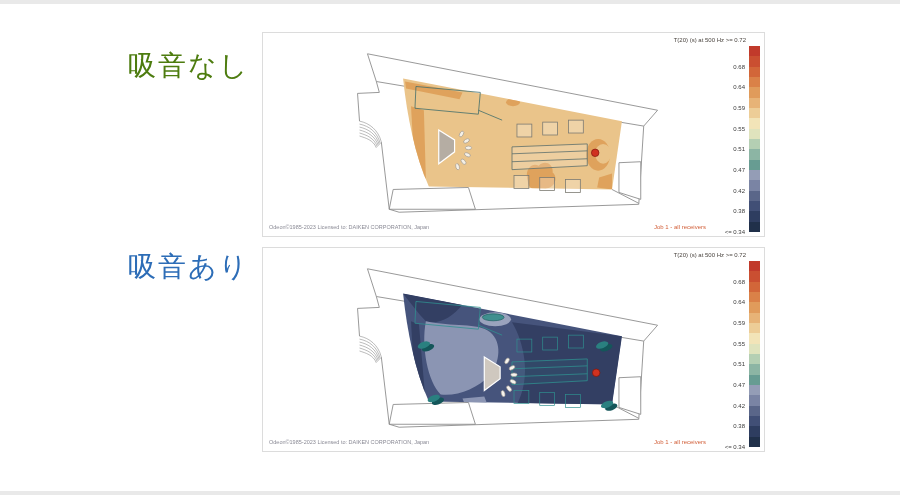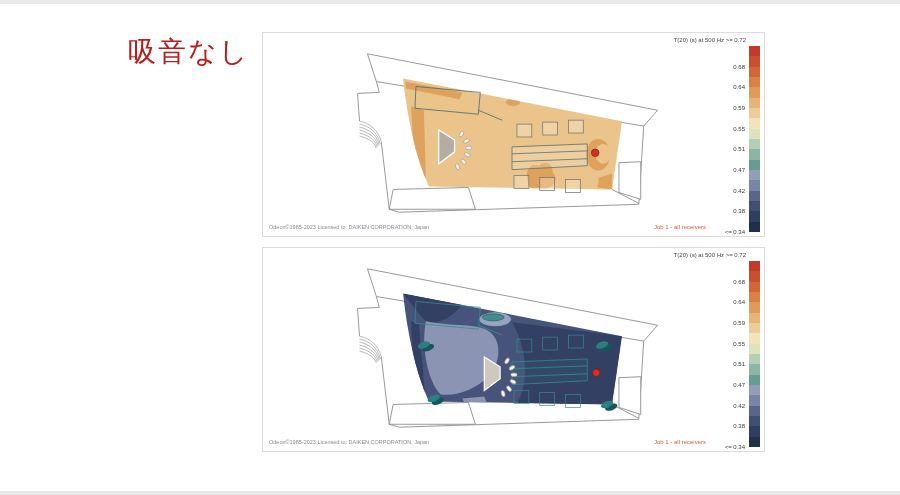--- a/index.html
+++ b/index.html
@@ -21,21 +21,21 @@
   .cb-ticks{position:absolute;right:15px;top:0;height:100%;width:31px;}
   .cb-tick{position:absolute;right:0;transform:translateY(-50%);font-size:6px;color:#3a3a3a;white-space:nowrap;}
 </style>
 </head>
 <body>
 
 <div class="stage">
   <div class="edge-strip top"></div>
   <div class="edge-strip bottom"></div>
 
-  <div class="panel-label" style="top: 33px; color: #b91c1c;">吸音なし</div>
+  <div class="panel-label" style="top: 47px; color: #4d7c0f;">吸音なし</div>
 
   <div class="panel" style="top:32px">
     <svg viewBox="0 0 503 205">
       <defs>
         <clipPath id="roomclipT">
           <path d="M140,46 L361,89 L351,158 L166,155 C152,124 144,84 140,46 Z"></path>
         </clipPath>
       </defs>
 
       <g stroke="#8c8c8c" stroke-width="0.9" fill="none">
@@ -132,20 +132,21 @@
           <div class="cb-tick" style="top: 66.6667%;">0.47</div>
           <div class="cb-tick" style="top: 77.7778%;">0.42</div>
           <div class="cb-tick" style="top: 88.8889%;">0.38</div>
           <div class="cb-tick" style="top: 100%;">&lt;= 0.34</div>
         </div>
       </div>
     <div class="footer-left">Odeon©1985-2023   Licensed to: DAIKEN CORPORATION, Japan</div>
     <div class="footer-right">Job 1 - all receivers</div>
   </div>
 
+  <div class="panel-label" style="top: 248px; color: rgb(45, 109, 183);">吸音あり</div>
 
   <div class="panel" style="top:247px">
     <svg viewBox="0 0 503 205">
       <defs>
         <clipPath id="roomclipB">
           <path d="M140,46 L361,89 L351,158 L166,155 C152,124 144,84 140,46 Z"></path>
         </clipPath>
       </defs>
 
       <g stroke="#8c8c8c" stroke-width="0.9" fill="none">

